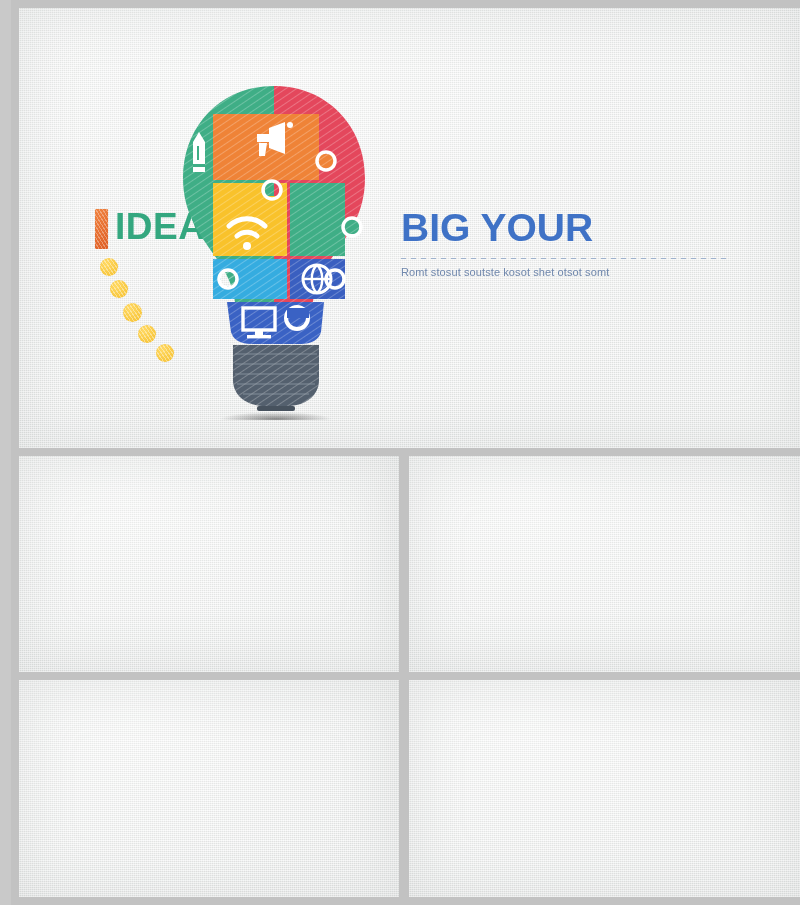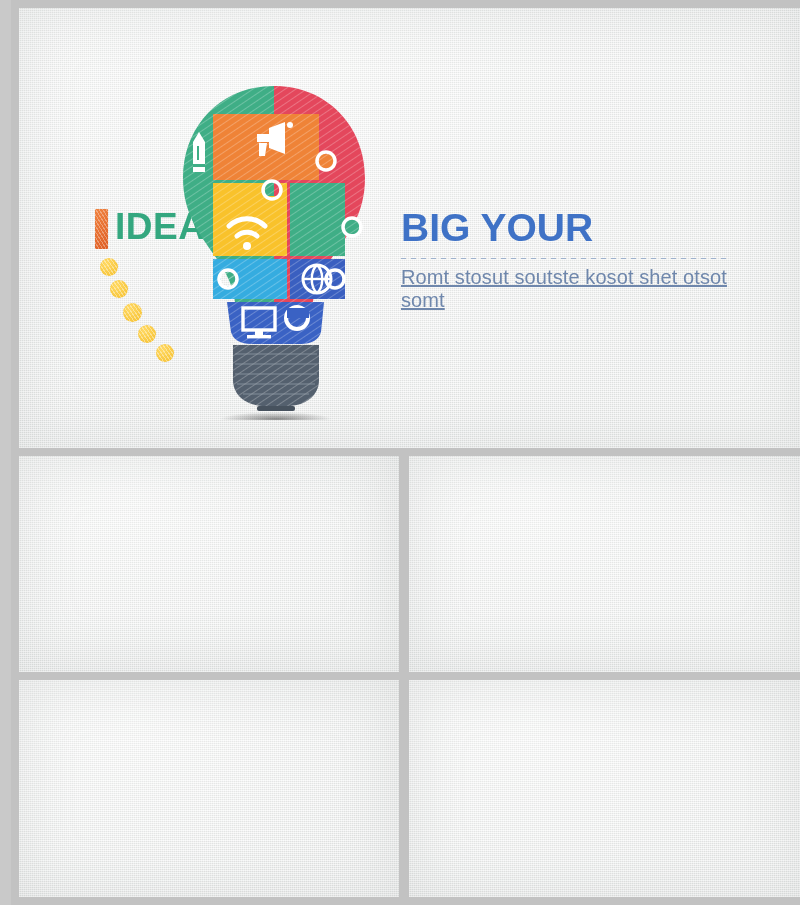--- a/index.html
+++ b/index.html
@@ -57,21 +57,21 @@
 
   .title-block { position: absolute; left: 382px; top: 198px; width: 330px; }
   .big-title {
     font-size: 39px; font-weight: bold; line-height: 44px;
     color: #3f72c6; letter-spacing: 0px;
   }
   .dash-rule {
     margin-top: 8px; height: 1px;
     background-image: repeating-linear-gradient(90deg,#9fb2cd 0 5px, rgba(0,0,0,0) 5px 10px);
   }
-  .sub-title { margin-top: 7px; font-size: 20px; color: #6f87ac; letter-spacing: .1px; text-decoration: underline; }
+  .sub-title { margin-top: 7px; font-size: 11px; color: #6f87ac; letter-spacing: .1px; }
 
   
   .sheader { position: absolute; }
 </style>
 </head>
 <body>
 
 <div class="page">
 
   <div class="slide paper" id="slide-hero">

